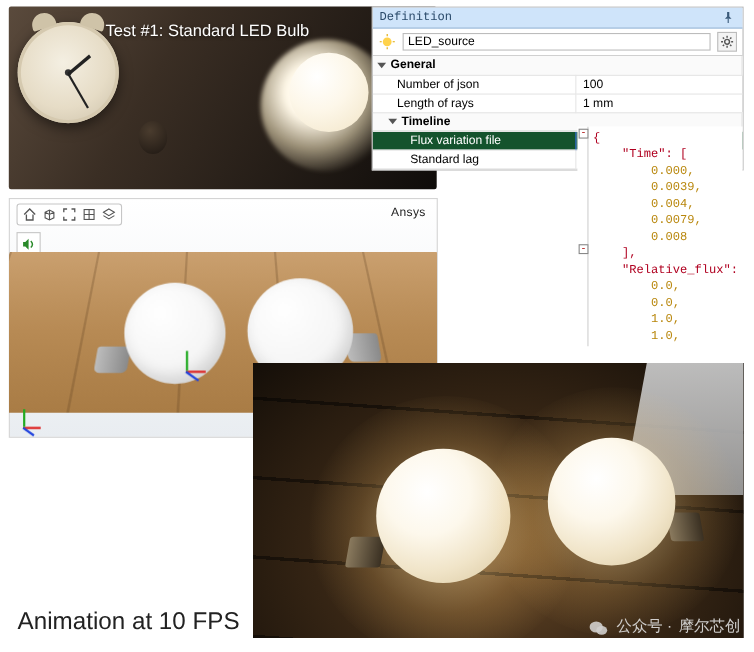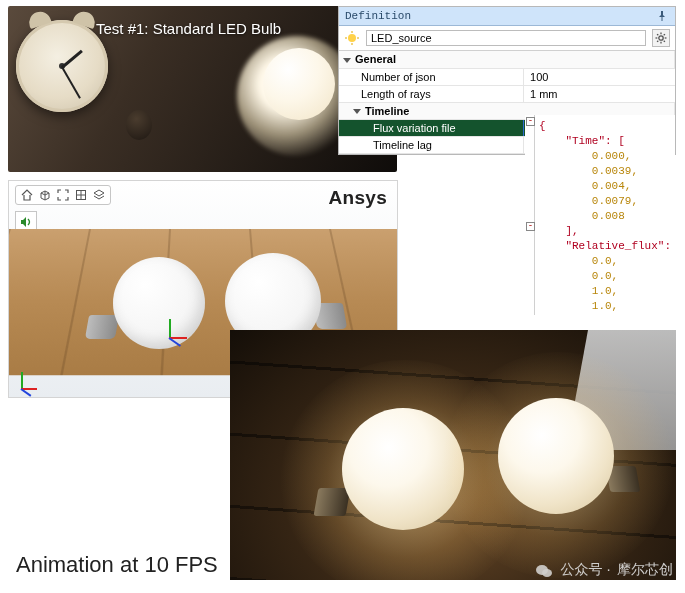--- a/index.html
+++ b/index.html
@@ -236,22 +236,22 @@
     left: 6px; top: 30px;
     width: 22px; height: 22px;
     border: 1px solid #c6c6c6;
     background: #fff;
     display:flex; align-items:center; justify-content:center;
     color: #2a8a2a;
   }
   .ansys-logo {
     position: absolute;
     right: 10px; top: 6px;
-    font-weight: 700;
-    font-size: 19px;
+    font-weight: 400;
+    font-size: 11px;
     color: #222;
     letter-spacing: 0.3px;
   }
   .ansys-ver {
     position: absolute;
     right: 10px; top: 32px;
     font-size: 8px;
     color: #555;
     margin-top: 21px;
   }
@@ -439,21 +439,21 @@
       <td>1 mm</td>
     </tr>
     <tr class="group-row">
       <td colspan="2" style="padding-left:14px"><span class="chev"></span><span>Timeline</span></td>
     </tr>
     <tr class="sel-row">
       <td class="indent2">Flux variation file</td>
       <td><input class="val-input" value="flux_variation.json" style=""></td>
     </tr>
     <tr>
-      <td class="indent2">Timeline lag</td>
+      <td class="indent2">Standard lag</td>
       <td>50 %</td>
     </tr>
   </tbody>
     </table>
 </div>
 
 <div class="json-panel">
   <div class="json-gutter">
     <div class="fold-box b1">-</div>
     <div class="fold-box b2">-</div>

